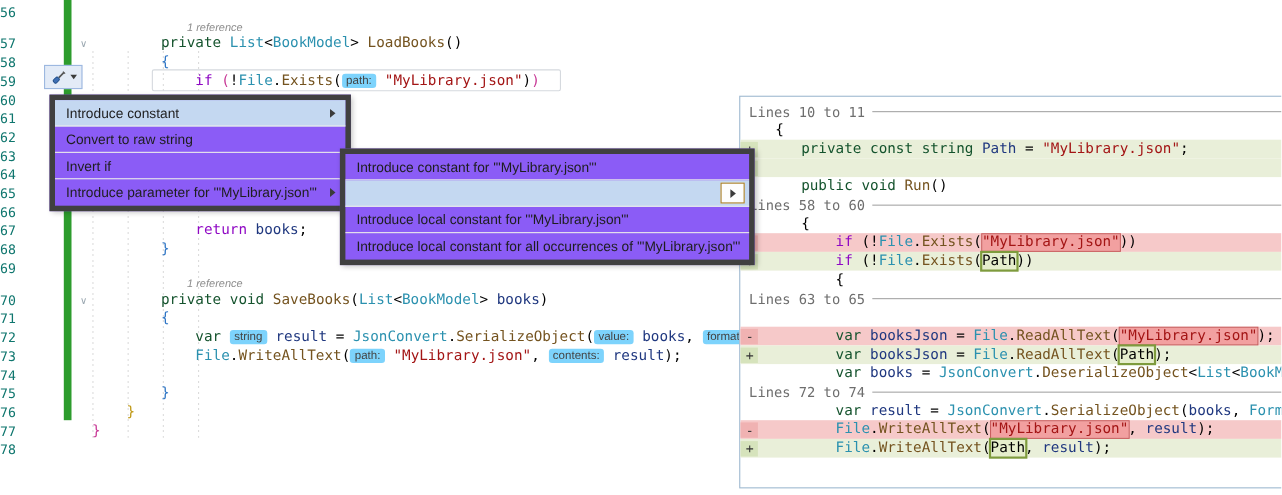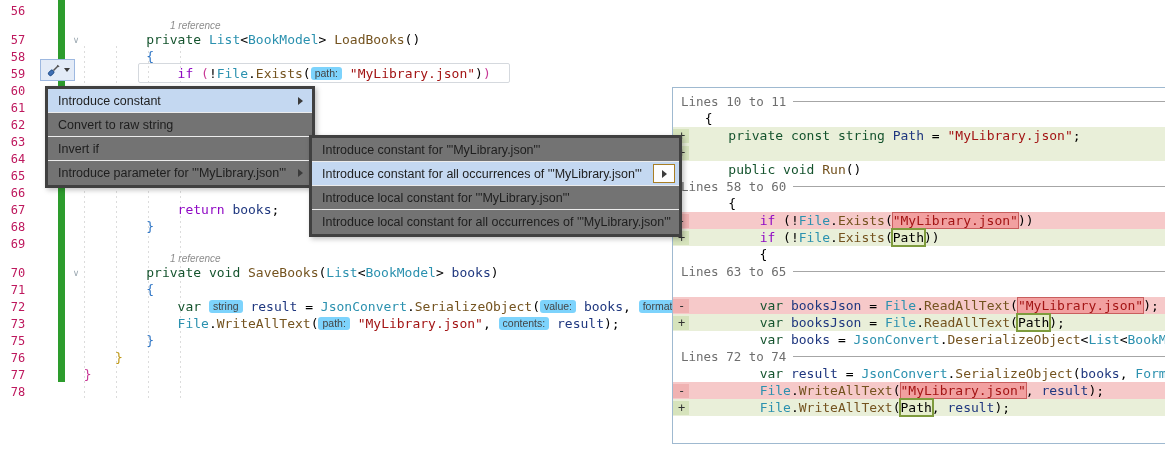--- a/index.html
+++ b/index.html
@@ -2,22 +2,22 @@
 <html><head>
 <meta charset="utf-8">
 <style>
   html,body{margin:0;padding:0;background:#fff;}
   #stage{position:relative;width:1165px;height:450px;background:#ffffff;overflow:hidden;
          font-family:"DejaVu Sans Mono",monospace;font-size:13px;}
   
   #rows{position:absolute;left:0;top:2px;width:1165px;z-index:1;}
   .ed-row{display:flex;align-items:center;height:17px;white-space:pre;}
   .ed-row.lens{height:12px;}
-  .num{flex:0 0 44px;text-align:center;padding-right:8px;box-sizing:border-box;
-       color:#be185d;font-size:12px;}
+  .num{flex:0 0 44px;text-align:left;padding-right:8px;box-sizing:border-box;
+       color:#0f766e;font-size:12px;}
   .codetxt{padding-left:24px;white-space:pre;}
   .lens-label{margin-left:102px;padding-left:24px;font-family:"Liberation Sans",sans-serif;
        font-size:10px;color:#8c8c8c;font-style:italic;}
   .tk-k{color:#14532d}.tk-c{color:#8f08c4}.tk-t{color:#2b91af}.tk-m{color:#74531f}
   .tk-s{color:#a31515}.tk-v{color:#1f377f}.tk-p{color:#000000}
   .tk-b1{color:#2e75c5}.tk-b2{color:#bf9815}.tk-b3{color:#c73795}
   .tk-chip{display:inline-block;font-family:"Liberation Sans",sans-serif;font-size:10.5px;
        color:#444;background:#7dd3fc;border-radius:3px;padding:0 4px;line-height:13px;
        vertical-align:1px;}
   .chev{position:absolute;left:70px;width:12px;text-align:center;color:#9aa7b0;
@@ -27,21 +27,21 @@
        background:repeating-linear-gradient(to bottom,#dcdcdc 0 2px,transparent 2px 5px);}
   #focus-box{position:absolute;left:138px;top:63px;width:370px;height:18px;
        border:1px solid #d5d9de;border-radius:2px;z-index:0;}
   
   #qa-box{position:absolute;left:40px;top:59px;width:35px;height:22px;background:#e3ebf7;
        border:1px solid #9db8e0;box-sizing:border-box;display:flex;align-items:center;
        justify-content:center;gap:3px;z-index:6;cursor:pointer;}
   #qa-caret{width:0;height:0;border-left:3.5px solid transparent;border-right:3.5px solid transparent;
        border-top:4px solid #3b3b3b;}
   
-  .menu{position:absolute;background:#737373;border:3px solid #404040;
+  .menu{position:absolute;background:#8b5cf6;border:5px solid #404040;
        box-shadow:2px 2px 5px rgba(0,0,0,.25);z-index:10;
        font-family:"Liberation Sans",sans-serif;font-size:12.5px;color:#1e1e1e;}
   #main-menu{left:45px;top:86px;width:264px;}
   #sub-menu{left:309px;top:87px;width:367px;z-index:11;margin-top:48px;}
   .mi{position:relative;height:24px;display:flex;align-items:center;padding:0 26px 0 10px;
        border-bottom:1px solid #ececec;box-sizing:border-box;cursor:pointer;
        white-space:nowrap;overflow:hidden;}
   .mi:last-child{border-bottom:none;}
   .mi.hl{background:#c4d8f1;}
   .mi .arrow{position:absolute;right:9px;top:8px;width:0;height:0;
@@ -88,20 +88,21 @@
       <div class="ed-row"><div class="num">65</div><div class="codetxt"></div></div>
       <div class="ed-row"><div class="num">66</div><div class="codetxt"></div></div>
       <div class="ed-row"><div class="num">67</div><div class="codetxt"><span class="tk-p">              </span><span class="tk-c">return</span><span class="tk-p"> </span><span class="tk-v">books</span><span class="tk-p">;</span></div></div>
       <div class="ed-row"><div class="num">68</div><div class="codetxt"><span class="tk-p">          </span><span class="tk-b1">}</span></div></div>
       <div class="ed-row"><div class="num">69</div><div class="codetxt"></div></div>
       <div class="ed-row lens"><div class="num"></div><div class="lens-label">1 reference</div></div>
       <div class="ed-row"><div class="num">70</div><div class="codetxt"><span class="tk-p">          </span><span class="tk-k">private</span><span class="tk-p"> </span><span class="tk-k">void</span><span class="tk-p"> </span><span class="tk-m">SaveBooks</span><span class="tk-p">(</span><span class="tk-t">List</span><span class="tk-p">&lt;</span><span class="tk-t">BookModel</span><span class="tk-p">&gt; </span><span class="tk-v">books</span><span class="tk-p">)</span></div><div class="chev">∨</div></div>
       <div class="ed-row"><div class="num">71</div><div class="codetxt"><span class="tk-p">          </span><span class="tk-b1">{</span></div></div>
       <div class="ed-row"><div class="num">72</div><div class="codetxt"><span class="tk-p">              </span><span class="tk-k">var</span><span class="tk-p"> </span><span class="tk-chip">string</span><span class="tk-p"> </span><span class="tk-v">result</span><span class="tk-p"> = </span><span class="tk-t">JsonConvert</span><span class="tk-p">.</span><span class="tk-m">SerializeObject</span><span class="tk-p">(</span><span class="tk-chip">value:</span><span class="tk-p"> </span><span class="tk-v">books</span><span class="tk-p">, </span><span class="tk-chip">formatt</span></div></div>
       <div class="ed-row"><div class="num">73</div><div class="codetxt"><span class="tk-p">              </span><span class="tk-t">File</span><span class="tk-p">.</span><span class="tk-m">WriteAllText</span><span class="tk-p">(</span><span class="tk-chip">path:</span><span class="tk-p"> </span><span class="tk-s">"MyLibrary.json"</span><span class="tk-p">, </span><span class="tk-chip">contents:</span><span class="tk-p"> </span><span class="tk-v">result</span><span class="tk-p">);</span></div></div>
+      <div class="ed-row"><div class="num">74</div><div class="codetxt"></div></div>
       <div class="ed-row"><div class="num">75</div><div class="codetxt"><span class="tk-p">          </span><span class="tk-b1">}</span></div></div>
       <div class="ed-row"><div class="num">76</div><div class="codetxt"><span class="tk-p">      </span><span class="tk-b2">}</span></div></div>
       <div class="ed-row"><div class="num">77</div><div class="codetxt"><span class="tk-p">  </span><span class="tk-b3">}</span></div></div>
       <div class="ed-row"><div class="num">78</div><div class="codetxt"></div></div>
     </div>
   <div id="green-bar"></div>
 
   <div id="qa-box">
     <svg width="15" height="15" viewBox="0 0 16 16">
       <rect x="2" y="8" width="7" height="5" rx="2" fill="#3f6fb5" transform="rotate(-45 5.5 10.5)"></rect>
@@ -126,21 +127,20 @@
       <div class="mi">
         <span>Introduce parameter for '"MyLibrary.json"'</span>
         <span class="arrow"></span>
       </div>
     </div>
   <div id="sub-menu" class="menu">
       <div class="mi">
         <span>Introduce constant for '"MyLibrary.json"'</span>
       </div>
       <div class="mi hl">
-        <span>Introduce constant for all occurrences of '"MyLibrary.json"'</span>
         <span class="preview-btn">
           <span class="arrow2"></span>
         </span>
       </div>
       <div class="mi">
         <span>Introduce local constant for '"MyLibrary.json"'</span>
       </div>
       <div class="mi">
         <span>Introduce local constant for all occurrences of '"MyLibrary.json"'</span>
       </div>

